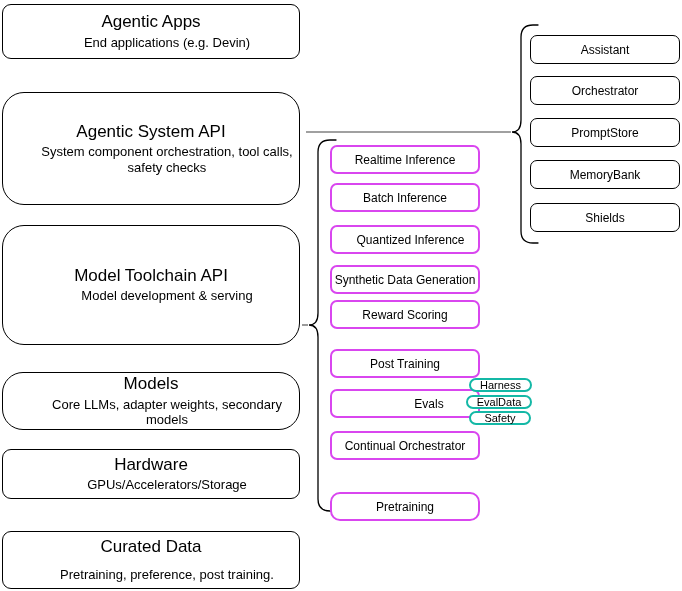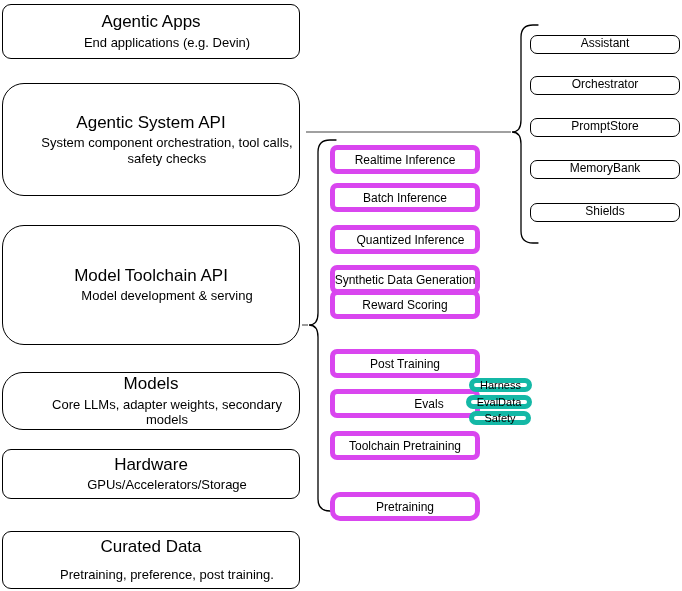--- a/index.html
+++ b/index.html
@@ -12,31 +12,31 @@
     display:flex;flex-direction:column;align-items:center;justify-content:center;
     text-align:center;box-sizing:border-box;
   }
   .lbox{left:2px;width:298px;gap:3px;}
   .r-sm{border-radius:9px;}
   .r-lg{border-radius:22px;}
   .title{font-size:17px;line-height:1.15;}
   .sub{font-size:13px;line-height:1.2;margin-left:32px;}
   .node{
     position:absolute;left:330px;width:150px;height:29px;border-radius:7px;
-    background:#fff;border:5px solid #d946ef;box-sizing:border-box;
+    background:#fff;border:2px solid #d946ef;box-sizing:border-box;
     display:flex;align-items:center;justify-content:center;
     font-size:12px;white-space:nowrap;
   }
   .cnode{
-    position:absolute;left:530px;width:150px;height:19px;border-radius:7px;
+    position:absolute;left:530px;width:150px;height:29px;border-radius:7px;
     background:#fff;border:1px solid #000;box-sizing:border-box;
-    display:flex;justify-content:center;font-size:12px;
+    display:flex;align-items:center;justify-content:center;font-size:12px;
   }
   .pill{
-    position:absolute;height:14px;border-radius:8px;background:#fff;border:5px solid #14b8a6;
+    position:absolute;height:14px;border-radius:8px;background:#fff;border:2px solid #14b8a6;
     box-sizing:border-box;display:flex;align-items:center;justify-content:center;
     font-size:11px;line-height:1;z-index:3;
   }
   svg.overlay{position:absolute;left:0;top:0;}
 </style>
 </head>
 <body>
 
 <div class="canvas">
 
@@ -45,21 +45,21 @@
     <path d="M302,325 L308,325" stroke="#808080" stroke-width="1.6" fill="none"></path>
     <path d="M336,140 L330,140 Q318,140 318,152 L318,313 Q318,325 309,325 Q318,325 318,337 L318,499 Q318,511 330,511 L336,511" stroke="#000000" stroke-width="1.3" fill="none" stroke-linecap="round"></path>
     <path d="M538,25 L533,25 Q521,25 521,37 L521,120 Q521,132 512,132 Q521,132 521,144 L521,231 Q521,243 533,243 L538,243" stroke="#000000" stroke-width="1.3" fill="none" stroke-linecap="round"></path>
   </svg>
 
   <div class="box lbox r-sm" style="top:4px;height:55px;">
     <div class="title">Agentic Apps</div>
     <div class="sub">End applications (e.g. Devin)</div>
   </div>
 
-  <div class="box lbox r-lg" style="top:83px;height:113px;">
+  <div class="box lbox r-lg" style="top:92px;height:113px;">
     <div class="title">Agentic System API</div>
     <div class="sub">System component orchestration, tool calls, safety checks</div>
   </div>
 
   <div class="box lbox r-lg" style="top:225px;height:120px;text-align:right;">
     <div class="title">Model Toolchain API</div>
     <div class="sub">Model development &amp; serving</div>
   </div>
 
   <div class="box lbox r-sm" style="top:372px;height:58px;border-radius:21px;">
@@ -82,31 +82,31 @@
   </div>
   <div class="node" style="top:183px;">
     <span>Batch Inference</span>
   </div>
   <div class="node" style="top:225px;padding-left:11px;">
     <span>Quantized Inference</span>
   </div>
   <div class="node" style="top:265px;align-items:center;">
     <span>Synthetic Data Generation</span>
   </div>
-  <div class="node" style="top:290px;">
+  <div class="node" style="top:300px;">
     <span>Reward Scoring</span>
   </div>
   <div class="node" style="top:349px;">
     <span>Post Training</span>
   </div>
   <div class="node" style="top:389px;padding-left:48px;">
     <span>Evals</span>
   </div>
   <div class="node" style="top:431px;">
-    <span>Toolchain Pretraining</span>
+    <span>Continual Orchestrator</span>
   </div>
   <div class="node" style="top:492px;border-radius:10px;">
     <span>Pretraining</span>
   </div>
 
   <div class="pill" style="left:469px;top:378px;width:63px;">
     <span>Harness</span>
   </div>
   <div class="pill" style="left:466px;top:395px;width:66px;">
     <span>EvalData</span>

